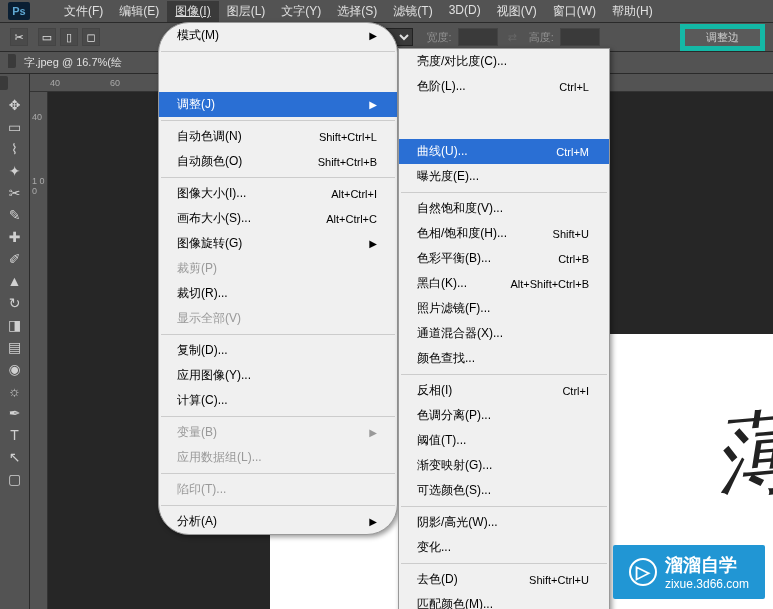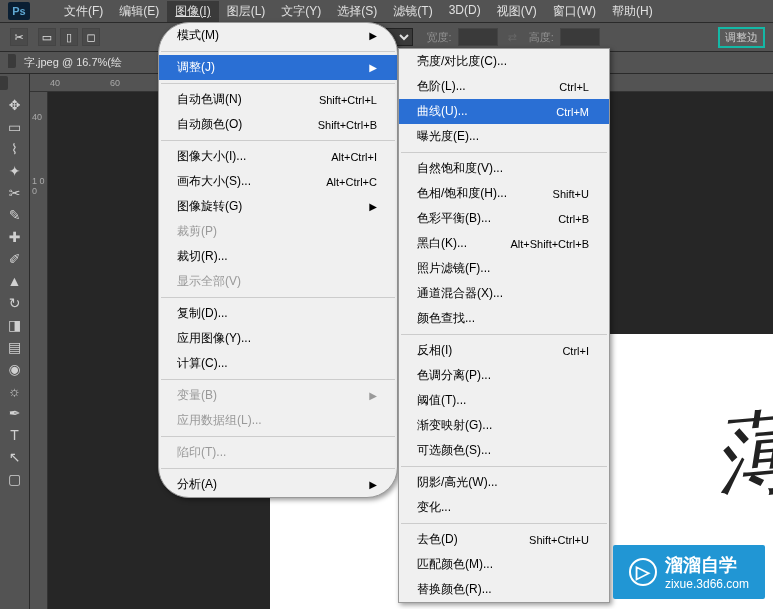--- a/index.html
+++ b/index.html
@@ -5,37 +5,37 @@
 * { margin: 0; padding: 0; box-sizing: border-box; font-family: "Microsoft YaHei", "SimSun", sans-serif; }
 body { background: #535353; width: 773px; height: 609px; overflow: hidden; position: relative; }
 .menubar { background: #535353; height: 22px; display: flex; align-items: center; padding: 0 8px; color: #e0e0e0; font-size: 12px; }
 .ps-logo { width: 22px; height: 18px; background: #0a1f33; color: #5fa8d3; font-weight: bold; font-size: 11px; display: flex; align-items: center; justify-content: center; border-radius: 2px; margin-right: 26px; }
 .menu-item { padding: 2px 8px; cursor: pointer; }
 .menu-item.active { background: #3a3a3a; text-decoration: underline; }
 .options-bar { background: #535353; height: 30px; border-top: 1px solid #2a2a2a; border-bottom: 1px solid #2a2a2a; display: flex; align-items: center; padding: 0 8px; color: #e0e0e0; font-size: 11px; }
 .opt-icon { width: 18px; height: 18px; margin: 0 2px; display: inline-flex; align-items: center; justify-content: center; border: 1px solid #444; background: #4a4a4a; }
 .opt-label { margin: 0 4px; color: #909090; }
 .opt-select { background: #3a3a3a; border: 1px solid #222; color: #e0e0e0; padding: 1px 4px; font-size: 11px; }
-.opt-btn { background: #5a5a5a; border: 2px solid #14b8a6; color: #ccc; padding: 1px 5px; font-size: 11px; margin-left: 6px; }
+.opt-btn { background: #5a5a5a; border: 5px solid #14b8a6; color: #ccc; padding: 1px 21px; font-size: 11px; margin-left: 6px; }
 .doc-tab { background: #535353; height: 22px; display: flex; align-items: center; padding: 0 8px; color: #e0e0e0; font-size: 11px; border-bottom: 1px solid #2a2a2a; }
 .tab { padding: 2px 8px; }
 .main-area { position: relative; display: flex; height: calc(609px - 74px); }
 .toolbar { width: 30px; background: #535353; border-right: 1px solid #2a2a2a; display: flex; flex-direction: column; padding-top: 2px; }
 .tool { width: 22px; height: 20px; margin: 1px auto; color: #d0d0d0; display: flex; align-items: center; justify-content: center; font-size: 14px; cursor: pointer; }
 .tool-tab { width: 8px; height: 14px; background: #3a3a3a; margin-bottom: 4px; border-radius: 0 2px 2px 0; }
 .canvas-wrap { flex: 1; background: #262626; position: relative; overflow: hidden; }
 .ruler-h { height: 18px; background: #535353; border-bottom: 1px solid #333; position: relative; color: #aaa; font-size: 9px; }
 .ruler-v { width: 18px; background: #535353; border-right: 1px solid #333; position: absolute; top: 18px; bottom: 0; left: 0; color: #aaa; font-size: 9px; }
 .ruler-h .tick { position: absolute; top: 4px; }
 .ruler-v .tick { position: absolute; left: 2px; writing-mode: horizontal-tb; }
 .canvas { position: absolute; top: 260px; left: 240px; width: 560px; height: 380px; background: #fff; }
 .calligraphy { position: absolute; right: -20px; top: 320px; font-size: 90px; font-family: "KaiTi", cursive; font-style: italic; color: #222; transform: rotate(-5deg); letter-spacing: -10px; }
 .dropdown { position: absolute; background: #f0f0f0; border: 1px solid #999; box-shadow: 2px 2px 5px rgba(0,0,0,0.4); font-size: 12px; color: #000; }
 .dropdown-item { padding: 4px 20px 4px 18px; display: flex; justify-content: space-between; align-items: center; cursor: pointer; white-space: nowrap; }
-.dropdown-item.highlighted { background: #2a6fd4; color: #fff; }
+.dropdown-item.highlighted { background: #2a6fd4; color: #fff; margin-top: 40px; }
 .dropdown-item.disabled { color: #999; }
 .dropdown-sep { height: 1px; background: #ccc; margin: 3px 2px; }
 .dropdown-item .arrow { margin-left: 20px; font-size: 10px; }
 .dropdown-item .shortcut { margin-left: 30px; color: inherit; font-size: 11px; }
 .dd1 { top: 22px; left: 158px; width: 240px; border-radius: 31px; }
 .dd2 { top: 48px; left: 398px; width: 212px; }
 .watermark { position: absolute; bottom: 10px; right: 8px; background: #2196d4; color: #fff; padding: 8px 16px; display: flex; align-items: center; font-size: 18px; font-weight: bold; border-radius: 2px; }
 .watermark-icon { width: 28px; height: 28px; border: 2px solid #fff; border-radius: 50%; display: flex; align-items: center; justify-content: center; margin-right: 8px; }
 .watermark-sub { font-size: 12px; font-weight: normal; display: block; }
 </style>

